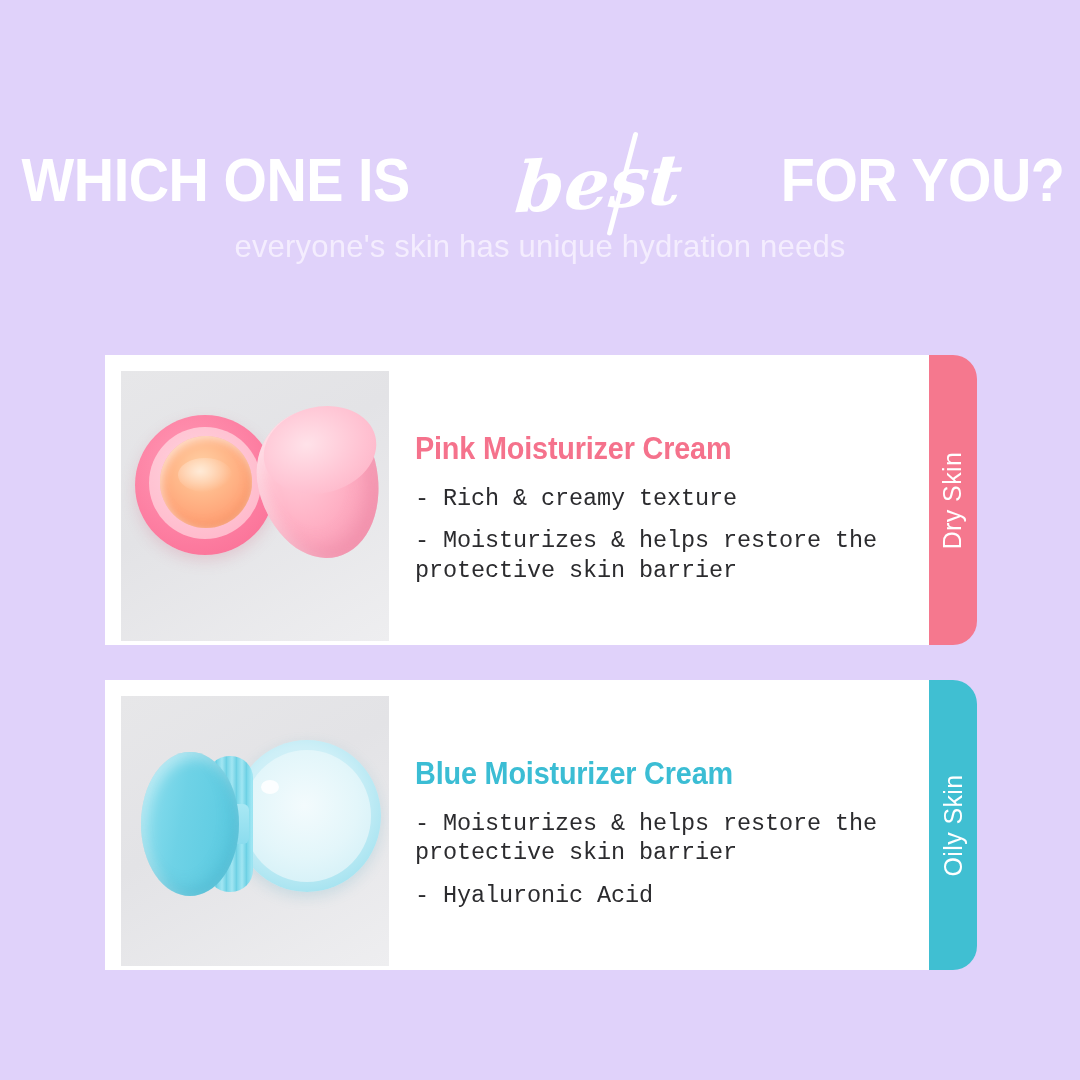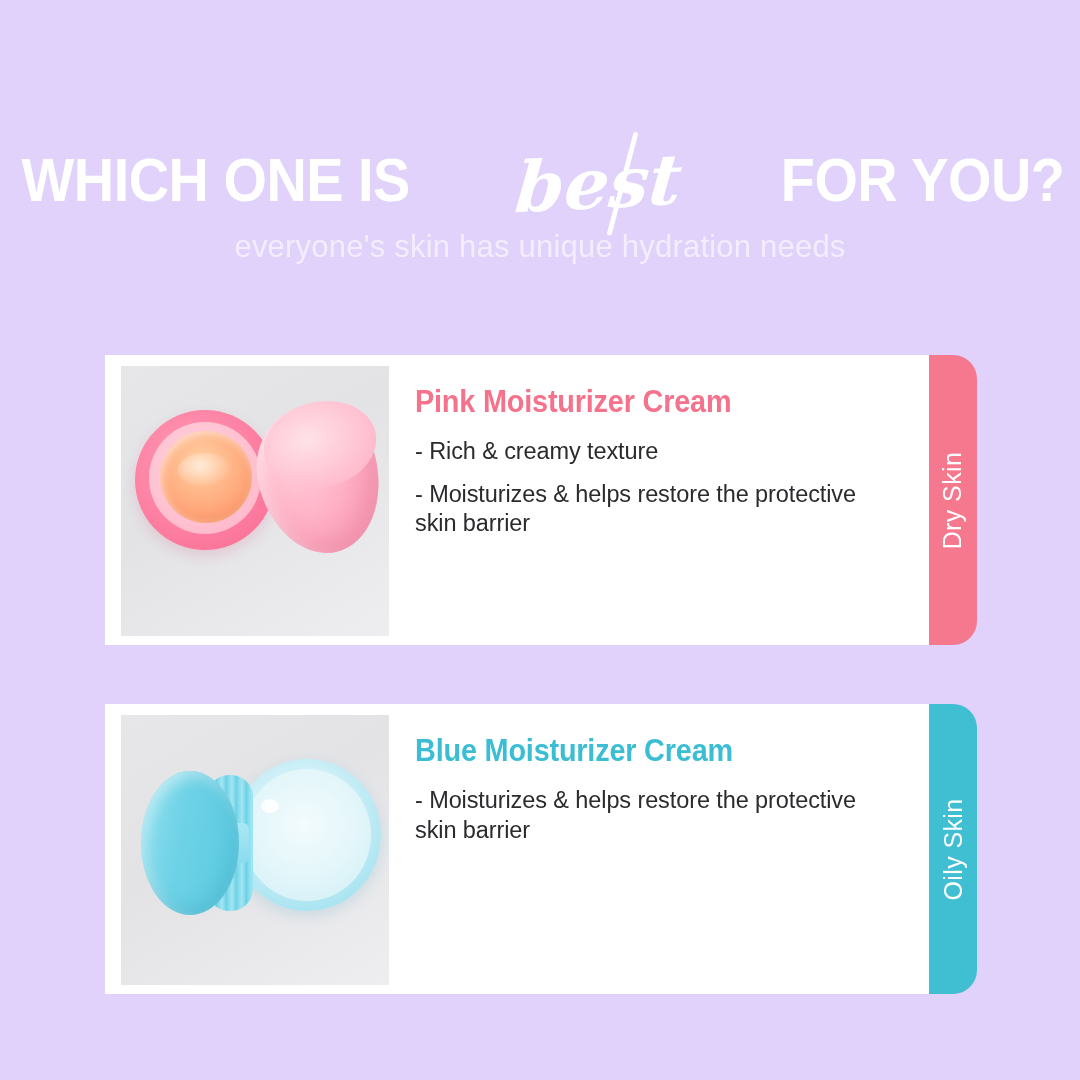--- a/index.html
+++ b/index.html
@@ -73,26 +73,26 @@
   }
 
   
   .card {
     position:absolute;
     left:105px;
     width:825px;
     background:#FFFFFF;
   }
   .card--pink { top:355px; height:290px; }
-  .card--blue { top:680px; height:290px;margin-top:24px; }
+  .card--blue { top:680px; height:290px; }
 
   .card-inner {
     display:flex;
     height:100%;
-    align-items:flex-start;
+    align-items:center;
   }
 
   .photo {
     width:268px;
     height:270px;
     margin:11px 0 0 16px;
     flex:0 0 268px;
     position:relative;
     overflow:hidden;
     background:linear-gradient(150deg,#e7e7e9 0%,#e3e3e6 42%,#eeeef0 100%);
@@ -206,21 +206,21 @@
     font-size:31px;
     letter-spacing:-0.2px;
     transform:scaleX(0.93);
     transform-origin:left center;
     margin-bottom:18px;
     line-height:1.1;
   }
   .card--pink .card-title { color:#F5728C; }
   .card--blue .card-title { color:#3BBDD4; }
 
-  .bullets { list-style:none; }
+  .bullets { list-style:none;font-family:Liberation Mono, monospace; }
   .bullet {
     font-size:23.5px;
     line-height:1.26;
     color:#2B2B2E;
     margin-bottom:13px;
     letter-spacing:-0.1px;
   }
 
   
   .tab {
@@ -286,19 +286,20 @@
       <div class="bj-jar-in"></div>
       <div class="bj-bubble"></div>
       <div class="bj-thread"></div>
       <div class="bj-neck"></div>
       <div class="bj-lid"></div>
     </div>
     <div class="card-body">
       <div class="card-title">Blue Moisturizer Cream</div>
       <ul class="bullets">
         <li class="bullet">- Moisturizes &amp; helps restore the protective skin barrier</li>
+        <li class="bullet">- Hyaluronic Acid</li>
       </ul>
     </div>
   </div>
   <div class="tab">
     <span class="tab-label">Oily Skin</span>
   </div>
 </div>
 
 </body></html>

